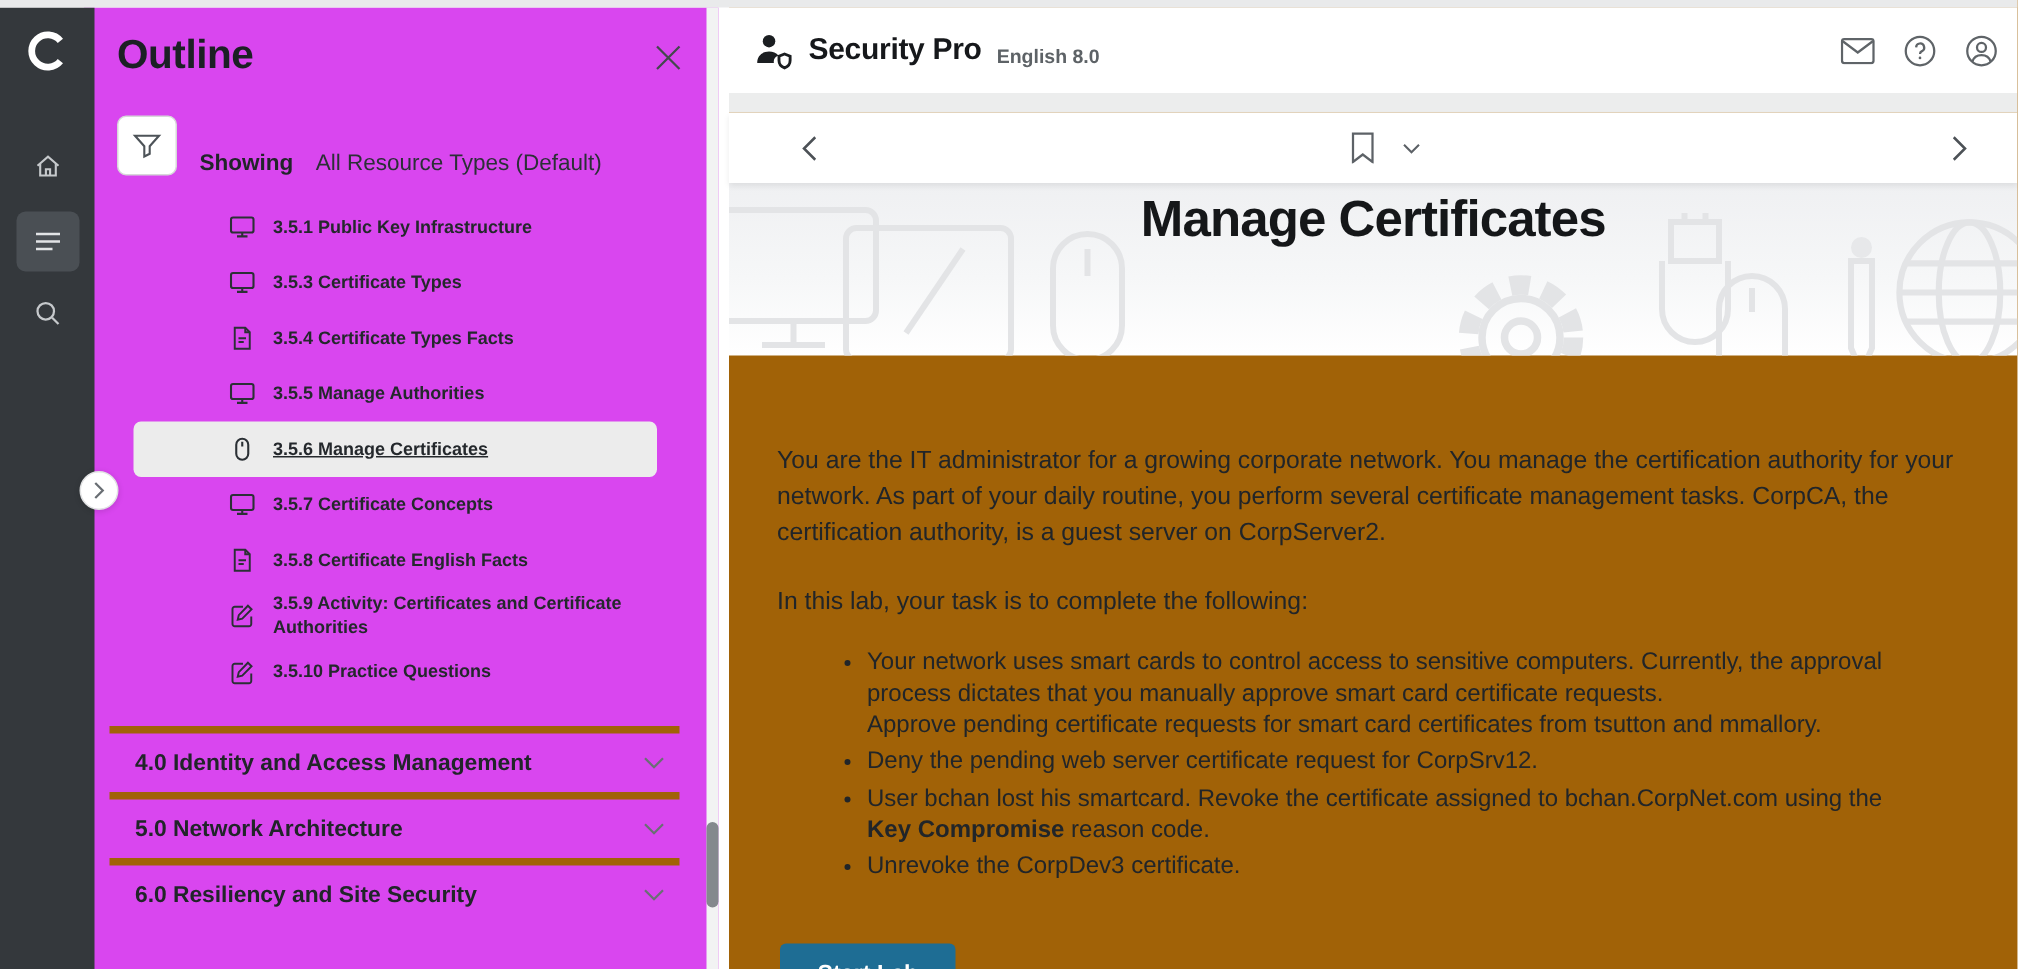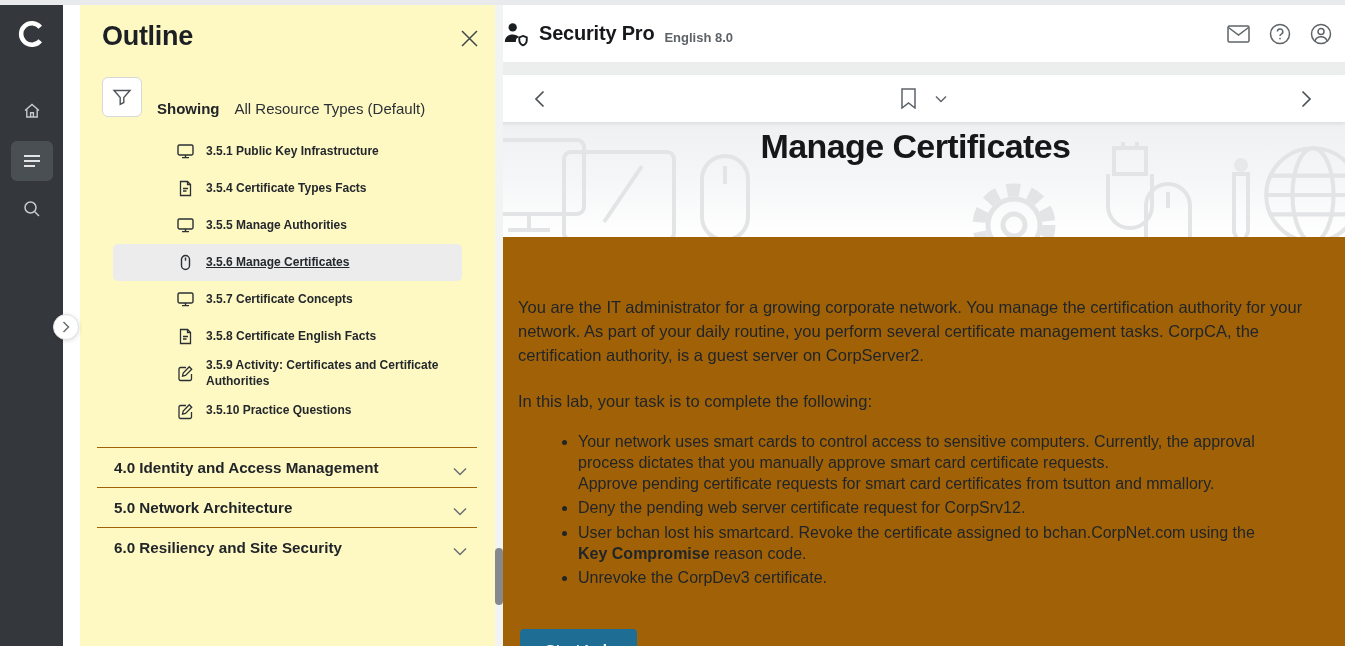--- a/index.html
+++ b/index.html
@@ -10,37 +10,37 @@
 
   
   .rail { position:absolute; top:5px; left:0; bottom:0; width:63px; background:#34383c; display:flex; flex-direction:column; align-items:center; z-index:4; }
   .logo { margin-top:14px; width:30px; height:30px; display:flex; align-items:center; justify-content:center; cursor:pointer; }
   .rail-btn { width:42px; height:40px; display:flex; align-items:center; justify-content:center; color:#c6c9cc; cursor:pointer; border-radius:6px; }
   .rail-btn.home { margin-top:42px; }
   .rail-btn.menu { margin-top:10px; background:#4a4f54; color:#e2e4e6; }
   .rail-btn.search { margin-top:8px; }
 
   
-  .panel { position:absolute; top:5px; left:80px; bottom:0; width:423px; background:#fef9c3; z-index:3; }
+  .panel { position:absolute; top:5px; left:56px; bottom:0; width:423px; background:#d946ef; z-index:3; }
   .panel-head { display:flex; justify-content:space-between; align-items:flex-start; padding:16px 24px 0 22px; }
   .panel-title { font-size:27px; font-weight:bold; color:#1c2025; letter-spacing:-0.3px; }
   .close-btn { background:none; border:none; color:#43484d; cursor:pointer; margin-top:8px; }
   .filter-row { display:flex; align-items:flex-end; margin:25px 0 0 22px; }
   .filter-btn { width:40px; height:40px; background:#fff; border:1px solid #d7d8d9; border-radius:6px; color:#4d5358; display:flex; align-items:center; justify-content:center; cursor:pointer; }
   .showing { font-size:15px; font-weight:bold; color:#212529; margin-left:15px; }
   .filter-val { font-size:15px; color:#2b3036; margin-left:15px; }
 
   .items { list-style:none; margin-top:16px; }
   .items li { display:flex; align-items:center; gap:12px; min-height:37px; padding:3px 8px 3px 64px; margin:0 41px 0 33px; border-radius:5px; color:#24282c; cursor:pointer; }
   .items li.selected { background:#ececec;text-decoration:underline; }
   .items .itm-icon { flex:0 0 auto; width:17px; height:17px; color:#2b3035; display:flex; }
   .items .lbl { font-size:12px; font-weight:bold; line-height:1.32; }
 
   .sections { margin-top:17px; }
-  .section { display:flex; justify-content:space-between; align-items:flex-end; border-top:1px solid #a16207; margin:0 26px 0 17px; padding:11px 10px 11px 17px; cursor:pointer; }
+  .section { display:flex; justify-content:space-between; align-items:center; border-top:5px solid #a16207; margin:0 26px 0 17px; padding:11px 10px 11px 17px; cursor:pointer; }
   .section .lbl { font-size:15.2px; font-weight:bold; color:#212529; }
   .section .chev { color:#6a6f74; display:flex; }
 
   .panel-sb { position:absolute; top:0; right:0; bottom:0; width:8px; background:#f2f3f3; }
   .panel-sb .thumb { position:absolute; top:543px; left:0; width:8px; height:57px; border-radius:4px; background:#84898d; cursor:pointer; }
 
   .collapse-handle { position:absolute; left:53px; top:314px; width:26px; height:26px; border-radius:50%; background:#fff; border:1px solid #e1e2e3; box-shadow:0 1px 4px rgba(0,0,0,.14); color:#6a6f74; display:flex; align-items:center; justify-content:center; cursor:pointer; z-index:7; }
 
   
   .main { position:absolute; top:5px; left:486px; right:0; bottom:0; background:#a16207; display:flex; flex-direction:column; }
@@ -123,20 +123,29 @@
 
     <ul class="items">
       <li>
         <span class="itm-icon">
             <svg viewBox="0 0 17 17" fill="none" stroke="currentColor" stroke-width="1.4">
               <rect x="1" y="2" width="15" height="10" rx="1.4"></rect>
               <path d="M8.5 12v2.2M5 14.6h7"></path>
             </svg>
           </span>
         <span class="lbl">3.5.1 Public Key Infrastructure</span>
+      </li>
+      <li>
+        <span class="itm-icon">
+            <svg viewBox="0 0 17 17" fill="none" stroke="currentColor" stroke-width="1.4">
+              <rect x="1" y="2" width="15" height="10" rx="1.4"></rect>
+              <path d="M8.5 12v2.2M5 14.6h7"></path>
+            </svg>
+          </span>
+        <span class="lbl">3.5.3 Certificate Types</span>
       </li>
       <li>
         <span class="itm-icon">
             <svg viewBox="0 0 17 17" fill="none" stroke="currentColor" stroke-width="1.3">
               <path d="M3.5 1.5h7l3 3v11h-10z"></path>
               <path d="M10.5 1.5v3h3"></path>
               <path d="M6 8.5h5M6 11h3.5"></path>
             </svg>
           </span>
         <span class="lbl">3.5.4 Certificate Types Facts</span>

